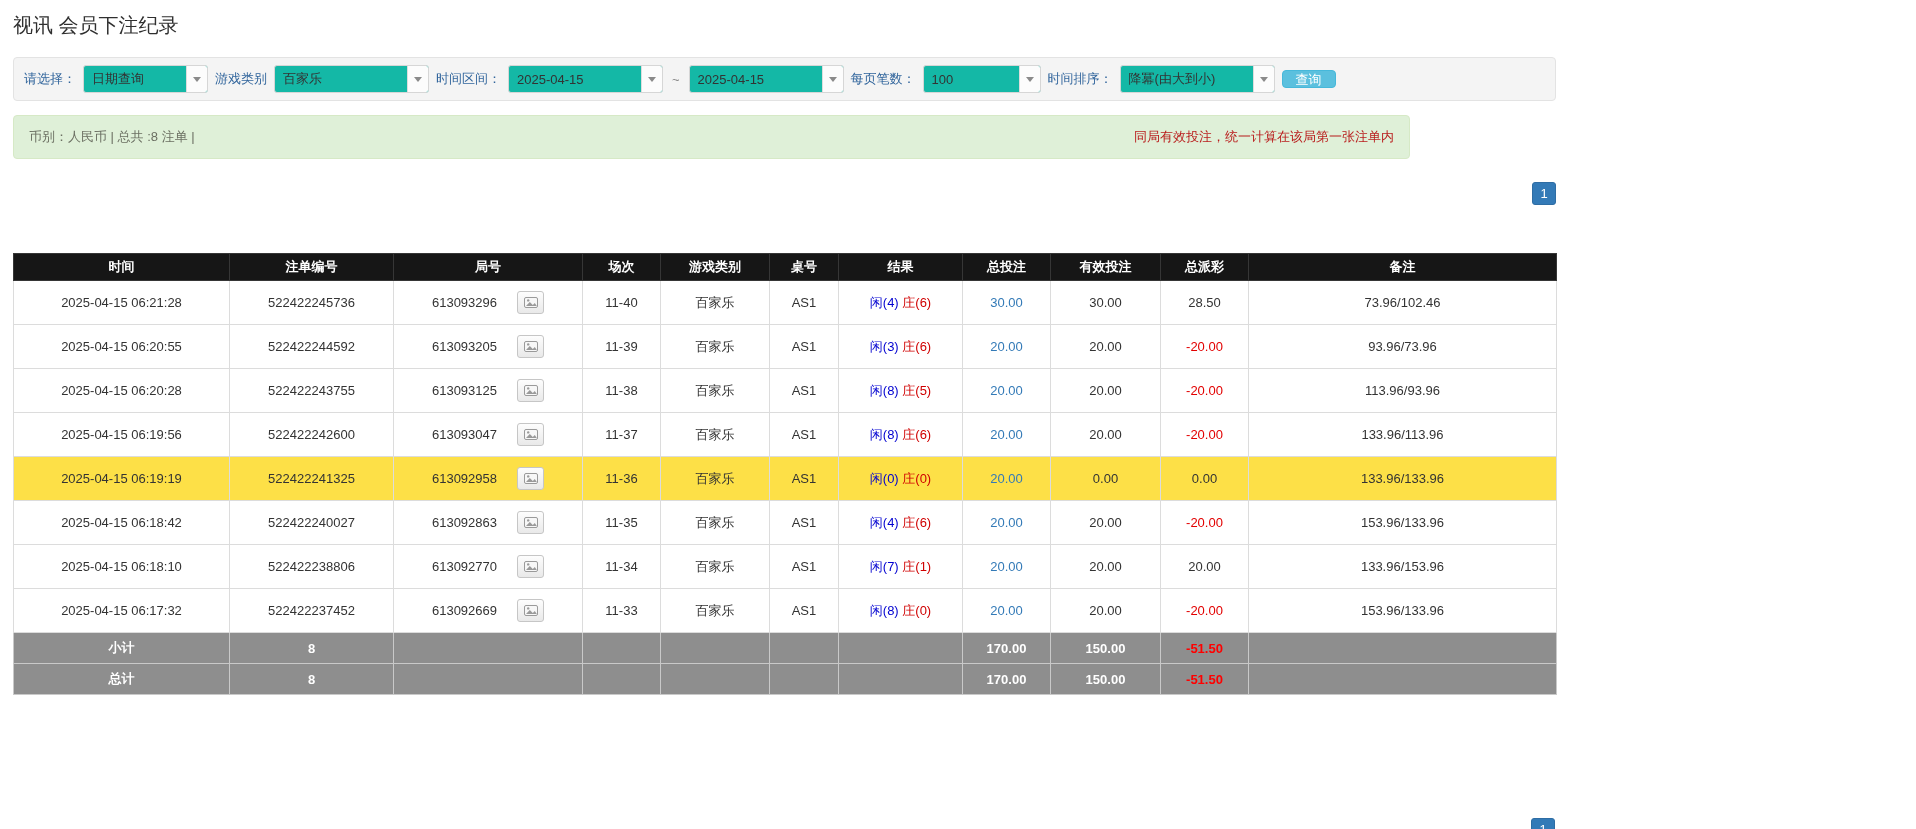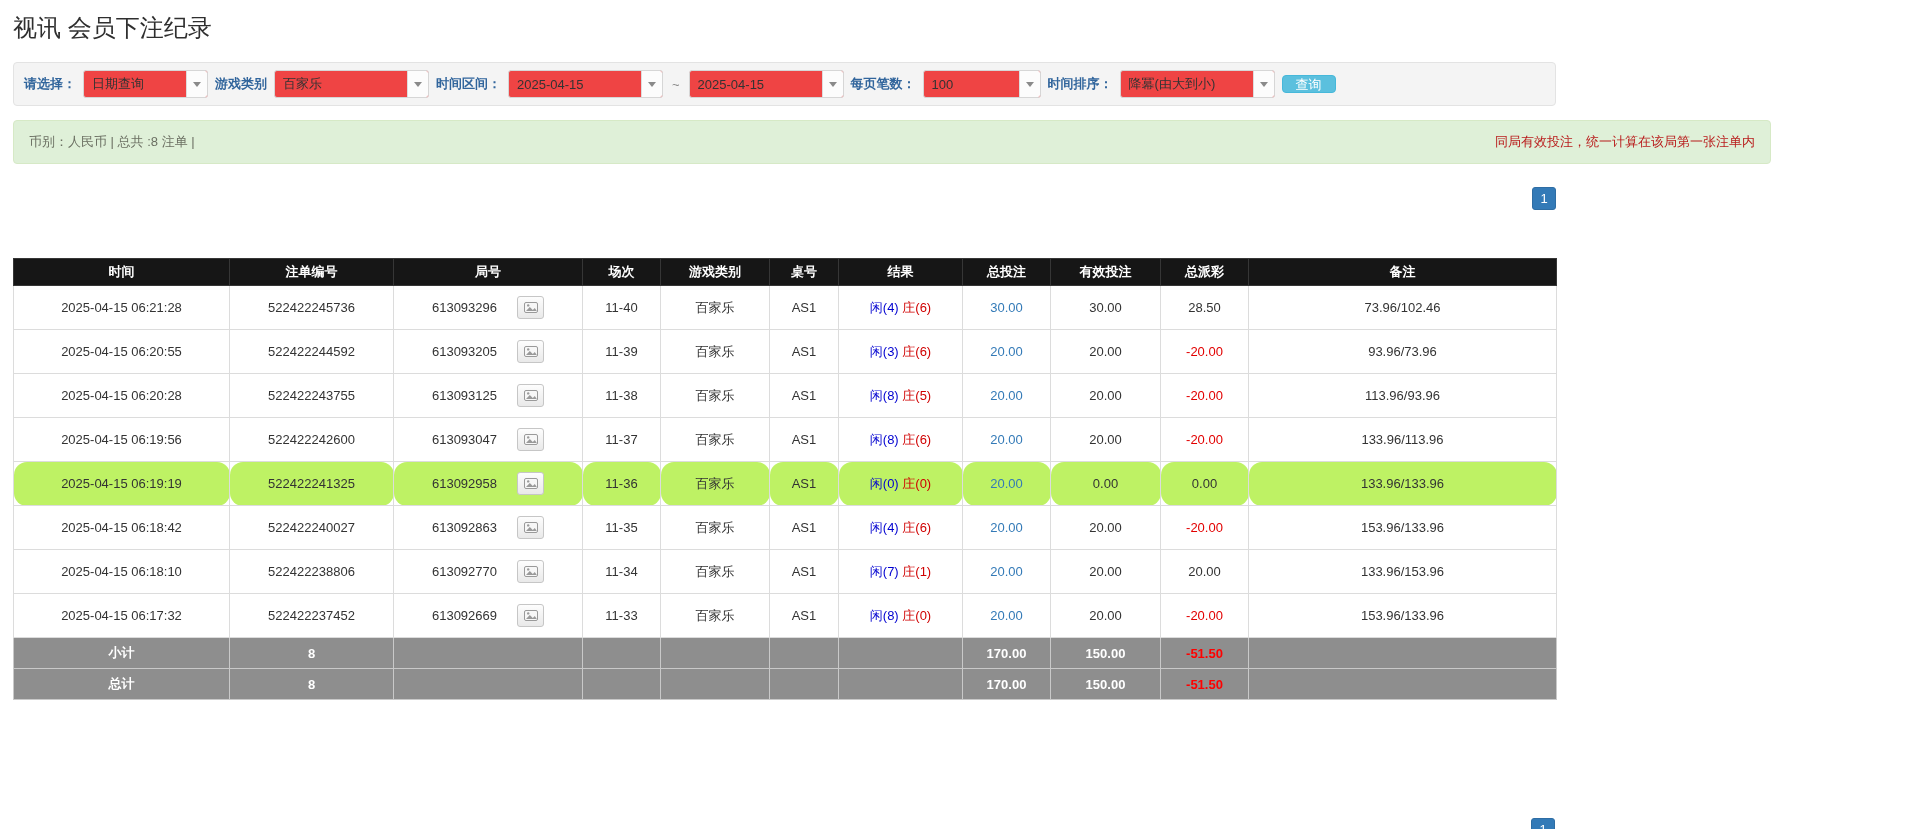--- a/index.html
+++ b/index.html
@@ -4,45 +4,45 @@
 <style>
   * { box-sizing: border-box; margin: 0; padding: 0; }
   html,body { background:#fff; }
   body {
     width:1916px; height:829px; overflow:hidden; position:relative;
     font-family:"Liberation Sans","DejaVu Sans",sans-serif;
     font-size:13px; color:#333;
   }
   .content { width:1569px; padding:10px 0 0 13px; }
 
-  .title { font-size:24px; font-weight:500; color:#2f2f2f; margin:2px 0 18px 0; }
+  .title { font-size:20px; font-weight:500; color:#2f2f2f; margin:2px 0 18px 0; }
 
   
   .filter-bar {
     width:1543px; background:#f4f4f4; border:1px solid #e3e3e3; border-radius:4px;
     padding:7px 10px; display:flex; align-items:center; gap:7px; margin-bottom:14px;
   }
-  .flabel { color:#31659c; font-weight:bold; white-space:nowrap; }
+  .flabel { color:#31659c; font-weight:normal; white-space:nowrap; }
   .tilde { color:#888; padding:0 2px; }
   .combo {
-    display:inline-flex; align-items:stretch; height:28px; background:#ef4444;
+    display:inline-flex; align-items:stretch; height:28px; background:#14b8a6;
     border:1px solid #d6d6d6; border-radius:3px; overflow:hidden; cursor:pointer;
   }
   .combo-val { flex:1; display:flex; align-items:center; padding:0 8px; color:#333; white-space:nowrap; overflow:hidden; }
   .combo-caret { width:21px; border-left:1px solid #ddd; background:#fcfcfc; display:flex; align-items:center; justify-content:center; }
   .caret { width:0; height:0; border-left:4px solid transparent; border-right:4px solid transparent; border-top:5px solid #8a8a8a; }
   .w125 { width:125px; } .w155 { width:155px; } .w95 { width:118px; }
   .search-btn {
     height:18px; padding:0 13px; background:#5bc0de; border:1px solid #46b8da; color:#fff;
     border-radius:4px; font-size:13px; cursor:pointer; font-family:inherit;
   }
 
   
   .alert-success {
-    width:1758px; background:#dff0d8; border:1px solid #d6e9c6; border-radius:4px;
+    width:1397px; background:#dff0d8; border:1px solid #d6e9c6; border-radius:4px;
     padding:12px 15px; display:flex; justify-content:space-between; align-items:center;
     color:#6b6f62;
   }
   .alert-success .notice { color:#b91c1c;margin-left:12px; }
 
   
   .pager-top { width:1543px; text-align:right; margin:23px 0 13px 0; }
   .page-btn {
     min-width:24px; height:23px; background:#337ab7; border:1px solid #2e6da4; color:#fff;
     border-radius:3px; font-size:13px; cursor:pointer; font-family:inherit; padding:0 6px;
@@ -55,21 +55,21 @@
   col.c4{width:109px} col.c5{width:69px} col.c6{width:124px} col.c7{width:88px}
   col.c8{width:110px} col.c9{width:88px} col.c10{width:308px}
   .bet-table thead th {
     background:#161616; color:#fff; font-weight:bold; font-size:13px;
     height:27px; border:1px solid #363636; text-align:center;
   }
   .bet-table tbody td {
     background:#fff; border:1px solid #dcdcdc; height:44px; text-align:center;
     font-size:13px; color:#333;
   }
-  .bet-table tbody tr.hl td { background:#bef264;border-radius:13px; }
+  .bet-table tbody tr.hl td { background:#fde047; }
   .roundwrap { display:inline-flex; align-items:center; gap:20px; }
   .roundbtn {
     display:inline-flex; align-items:center; justify-content:center;
     width:27px; height:23px; border:1px solid #c6c6c6; border-radius:3px;
     background:linear-gradient(#fdfdfd,#e9e9e9); cursor:pointer;
   }
   .player { color:#0000d0; }
   .banker { color:#d00000; }
   .betlink { color:#337ab7; text-decoration:none; cursor:pointer; }
   .neg { color:#e20000; }

